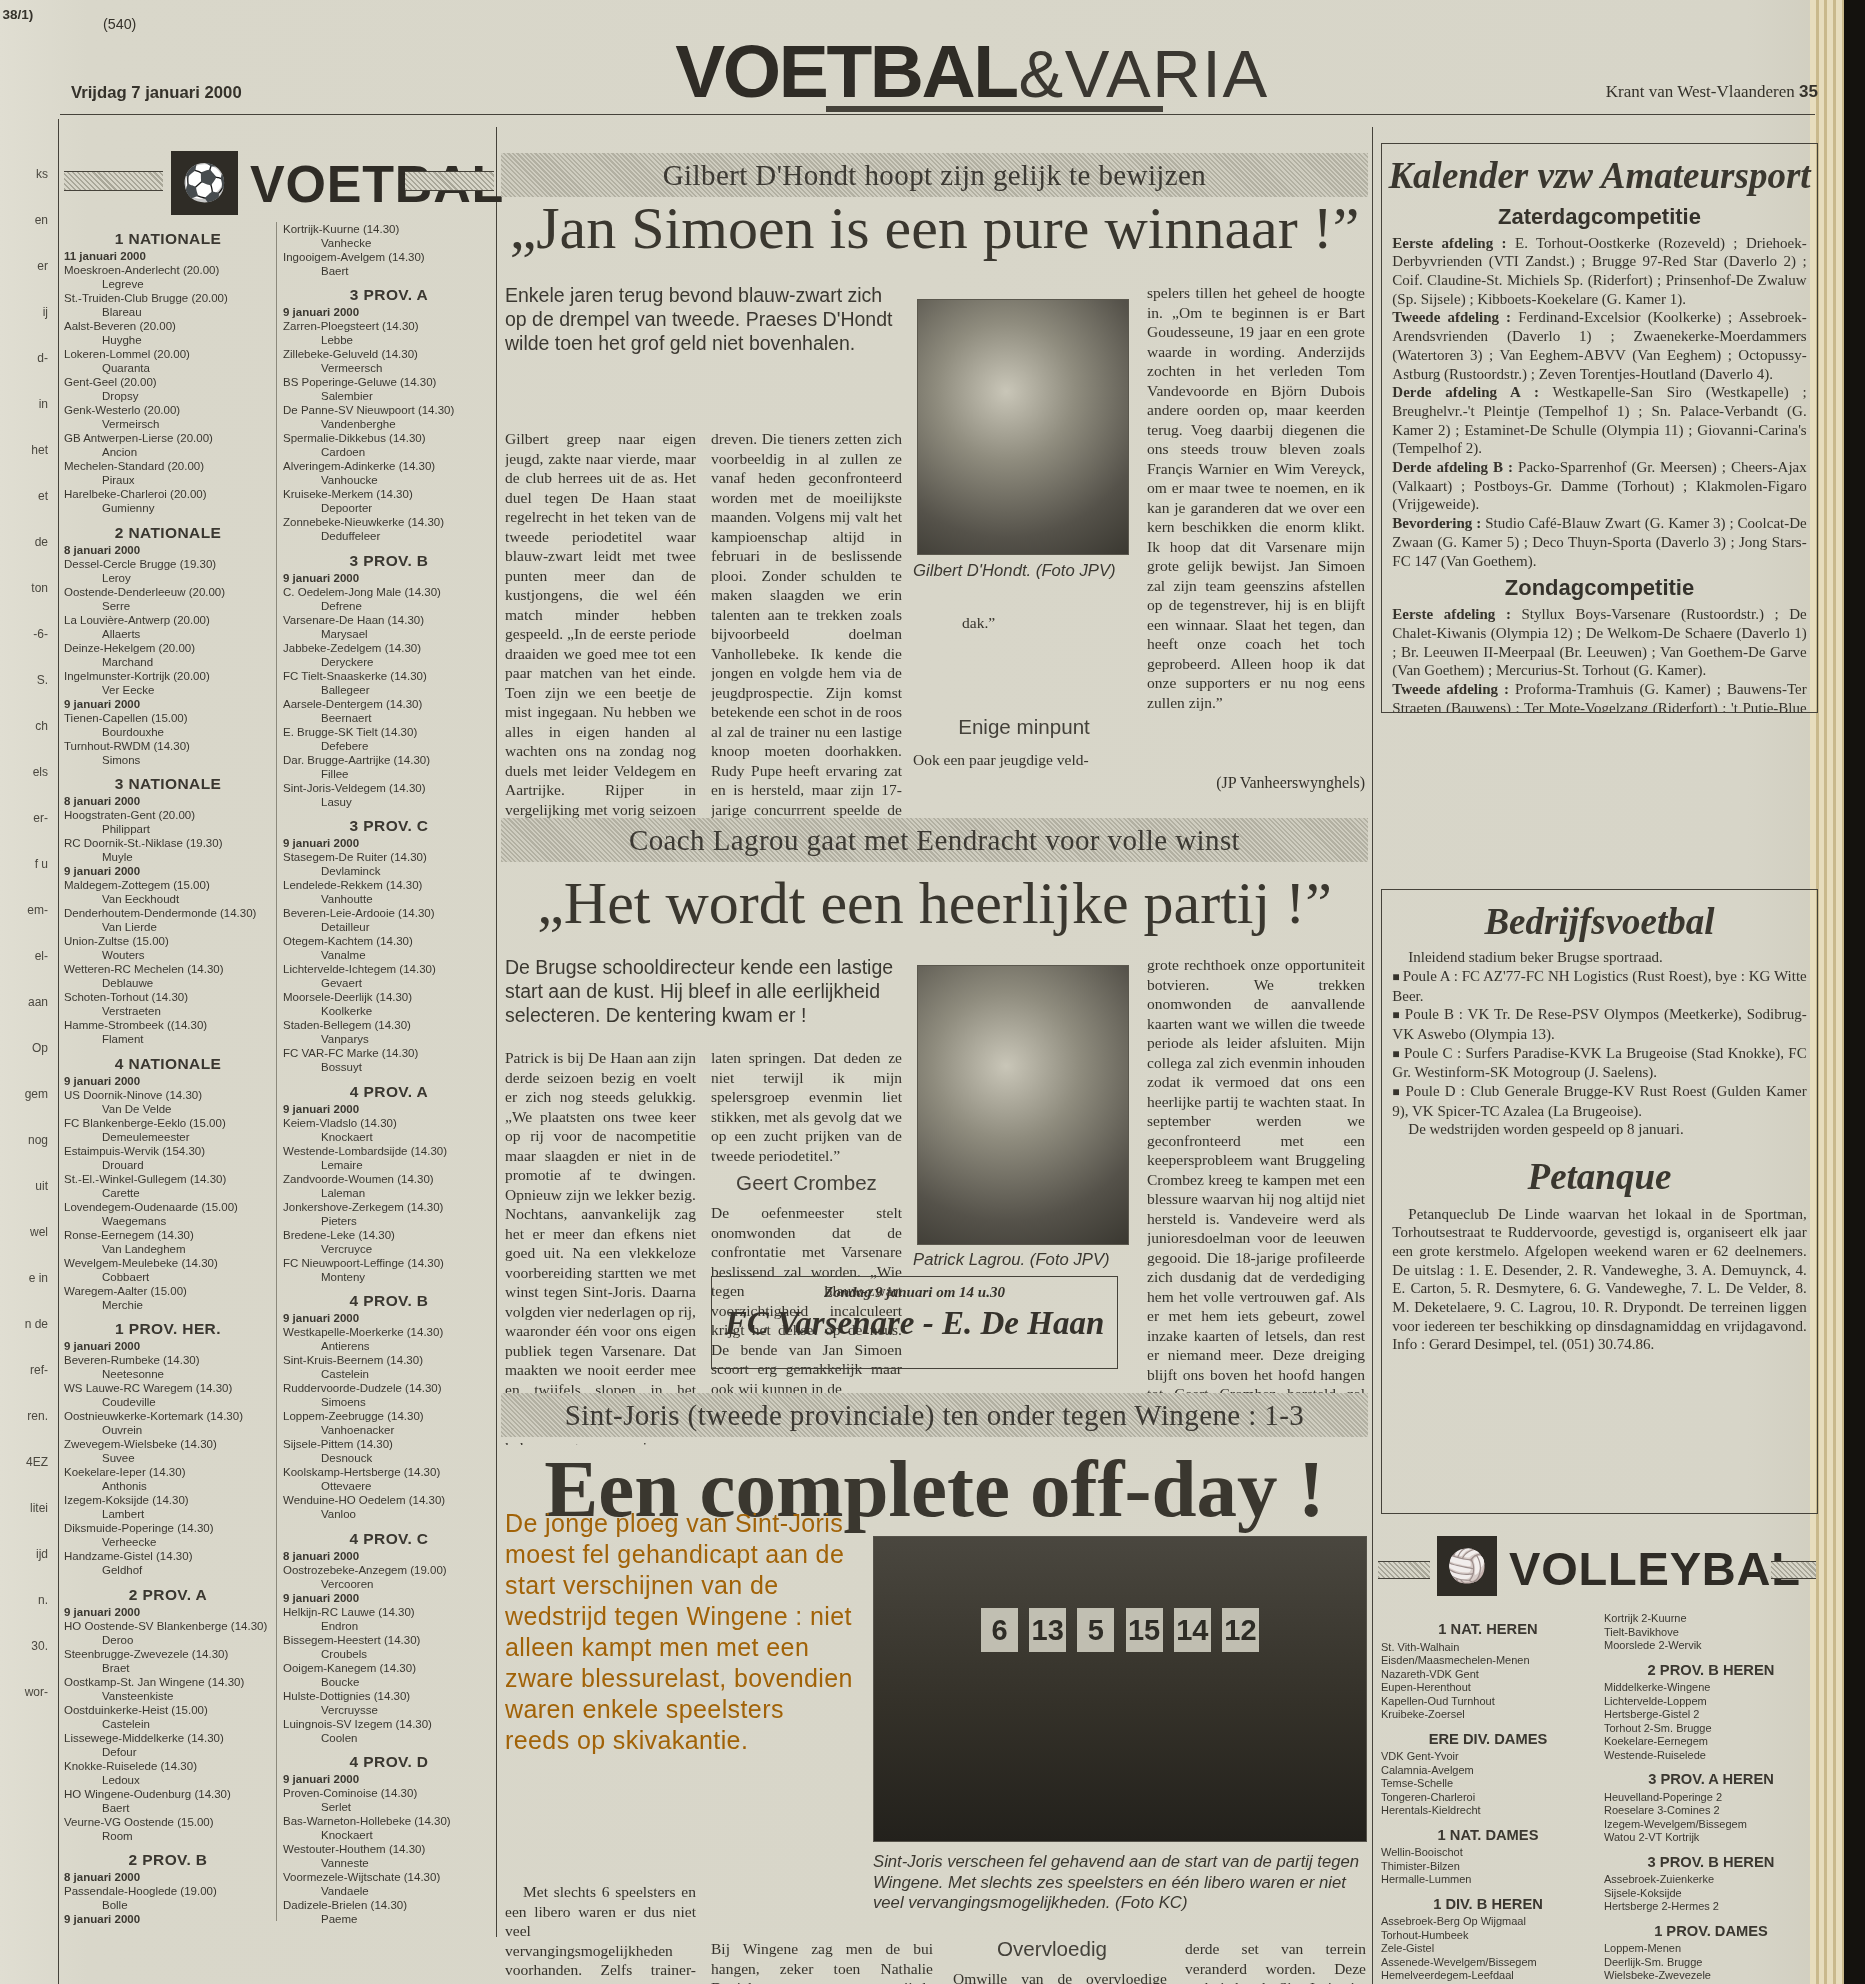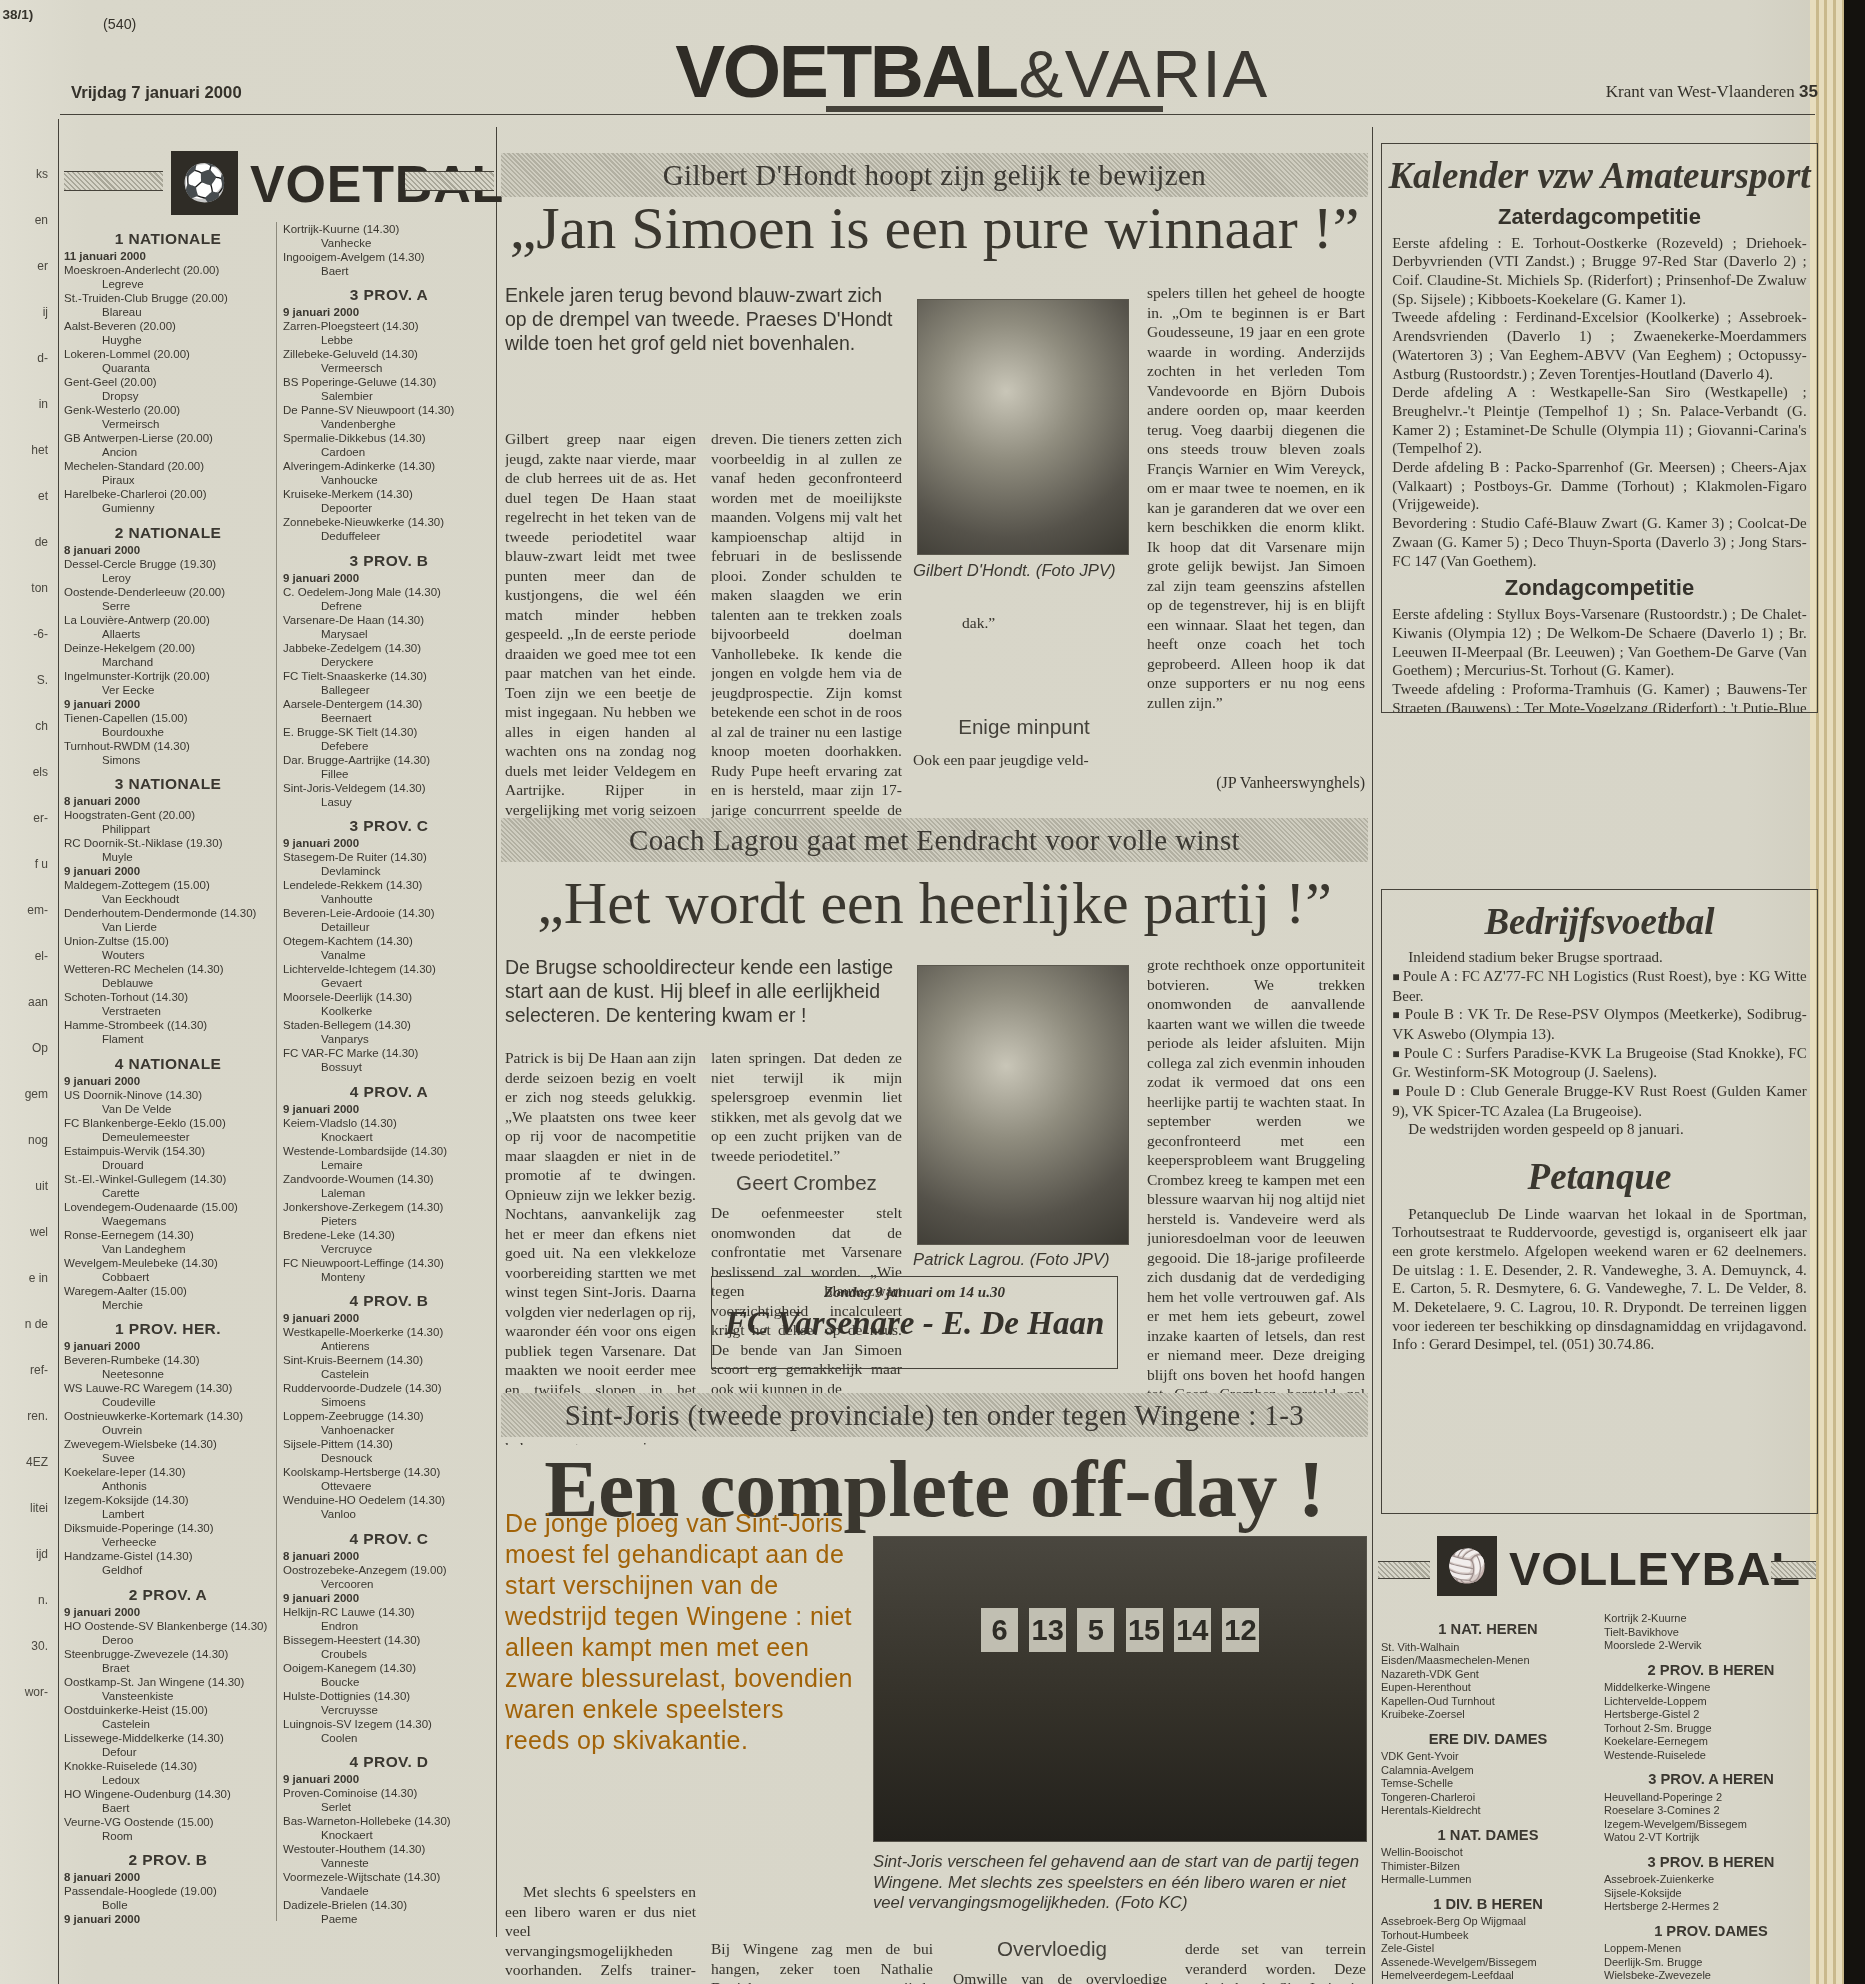--- a/index.html
+++ b/index.html
@@ -32,21 +32,21 @@
   .fixcol{font-family:"Liberation Sans",sans-serif;font-size:11.5px;line-height:14px;color:#3a3730;overflow:hidden;}
   .fixcol .sec{font-size:15.5px;font-weight:700;text-align:center;padding:10.3px 0 3.2px 0;letter-spacing:0.4px;}
   .fixcol .date{font-weight:700;}
   .fixcol .ref{padding-left:38px;}
   .vcol{font-family:"Liberation Sans",sans-serif;font-size:11px;line-height:13.5px;color:#3a3730;overflow:hidden;}
   .vcol .sec{font-size:14.7px;font-weight:700;text-align:center;padding:11px 0 4px 0;}
   .boxed{position:absolute;border:1.6px solid #45423a;}
   .ital-title{font-style:italic;font-weight:700;text-align:center;color:#3a372f;}
   .kal{font-size:15px;line-height:18.7px;text-align:justify;overflow:hidden;}
   .kal p{margin:0;}
-  .kal b{font-weight:400;}
+  .kal b{font-weight:700;}
   .bullet{position:relative;padding-left:0;}
   .bullet::before{content:"■ ";font-size:12px;}
   .competitie{font-family:"Liberation Sans",sans-serif;font-weight:700;font-size:22px;text-align:center;}
   .logo-word{font-family:"Liberation Sans",sans-serif;font-weight:700;color:#2f2c26;letter-spacing:0.8px;}
   .logo-ico{background:#2f2c26;color:#d7d5c8;display:flex;align-items:center;justify-content:center;}
   .edgefrag{font-family:"Liberation Sans",sans-serif;font-size:12px;line-height:46px;color:#4a473f;text-align:right;}
   .jersey{display:inline-block;width:37px;height:44px;margin:3.2px 5.6px;background:#d8d6c8;color:#2c2a24;
           font-family:"Liberation Sans",sans-serif;font-weight:700;font-size:29px;text-align:center;line-height:44px;opacity:.85;}
 </style>
 </head>

